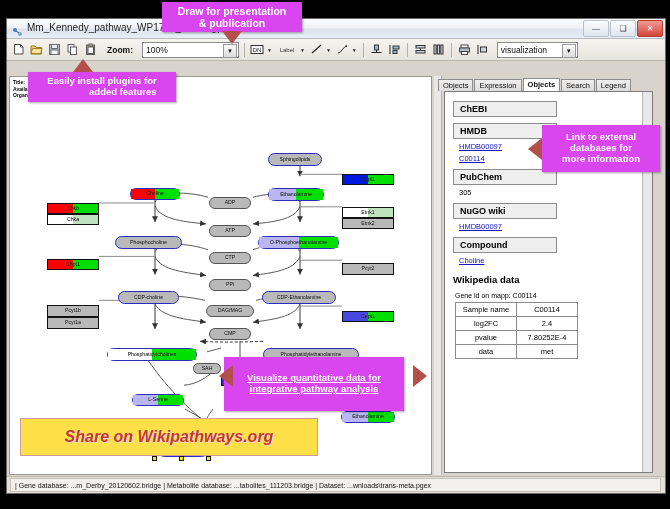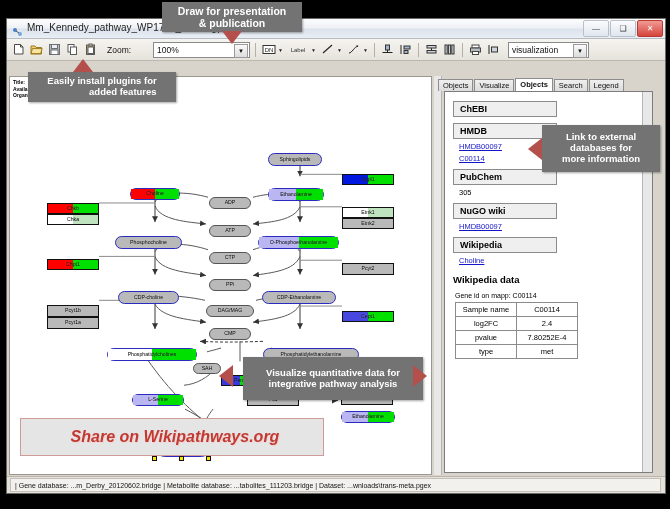--- a/index.html
+++ b/index.html
@@ -24,21 +24,21 @@
   
   .menubar{height:15px;background:#f0eee9;border-bottom:1px solid #cdc9c1;
     display:flex;align-items:center;padding-left:5px;gap:9px;}
   .menubar span{font-size:9.5px;color:#101010;}
 
   
   .toolbar{height:21px;background:linear-gradient(180deg,#f6f4f0,#e6e3dc);
     border-bottom:1px solid #bcb8b0;display:flex;align-items:center;padding-left:4px;gap:3px;}
   .tb{width:15px;height:15px;display:flex;align-items:center;justify-content:center;}
   .tb svg{display:block;}
-  .zlabel{font-size:8.5px;color:#111;margin-left:6px;margin-right:19px;font-weight:normal;}
+  .zlabel{font-size:8.5px;color:#111;margin-left:6px;margin-right:6px;font-weight:bold;}
   .combo{height:14px;border:1px solid #8a8a8a;background:#fff;display:flex;align-items:center;
     font-size:8.5px;color:#111;padding-left:3px;position:relative;}
   .combo .arw{position:absolute;right:1px;top:1px;width:12px;height:12px;
     background:linear-gradient(180deg,#fafafa,#dcdcdc);border:1px solid #9a9a9a;
     display:flex;align-items:center;justify-content:center;font-size:6px;}
   #zoomcombo{width:92px;}
   #viscombo{width:76px;margin-left:4px;}
   .sep{width:1px;height:14px;background:#b5b1a9;margin:0 2px;}
   .ddarrow{font-size:5px;color:#222;margin-left:-1px;margin-right:1px;}
 
@@ -82,33 +82,33 @@
      padding:2px 4px;min-width:52px;}
   .scrollcol{position:absolute;right:0;top:0;bottom:0;width:9px;background:#e8e8e8;border-left:1px solid #b5b5b5;}
   .lscroll{position:absolute;left:0;top:0;bottom:0;width:7px;background:#e8e8e8;border-right:1px solid #b5b5b5;}
 
   
   .status{position:absolute;left:0;right:0;bottom:0;height:16px;background:#e4e1da;border-top:1px solid #bab6ae;}
   .statusinner{position:absolute;left:3px;top:1px;right:4px;height:12px;background:#f3f1ed;
      border:1px solid #c4c0b8;font-size:7px;color:#111;display:flex;align-items:center;padding-left:4px;white-space:nowrap;}
 
   
-  .callout{position:absolute;background:#737373;color:#fff;font-weight:bold;text-align:center;
+  .callout{position:absolute;background:#d946ef;color:#fff;font-weight:bold;text-align:center;
      display:flex;align-items:center;justify-content:center;z-index:60;
      box-shadow:1px 1px 2px rgba(0,0,0,.35);line-height:1.15;}
   .arrowdn{position:absolute;z-index:60;width:0;height:0;border-left:10px solid transparent;
      border-right:10px solid transparent;border-top:13px solid #b3504c;}
   .arrowup{position:absolute;z-index:60;width:0;height:0;border-left:10px solid transparent;
      border-right:10px solid transparent;border-bottom:13px solid #b3504c;}
   .arrowlf{position:absolute;z-index:60;width:0;height:0;border-top:11px solid transparent;
      border-bottom:11px solid transparent;border-right:14px solid #b3504c;}
   .arrowrt{position:absolute;z-index:60;width:0;height:0;border-top:11px solid transparent;
      border-bottom:11px solid transparent;border-left:14px solid #b3504c;}
-  .sharebox{position:absolute;z-index:60;border:1px solid #cf9b99;background:#e5e5e5;
-     display:flex;align-items:center;justify-content:center;padding-left:6px;}
+  .sharebox{position:absolute;z-index:60;border:1px solid #cf9b99;background:#fde047;
+     display:flex;align-items:center;justify-content:center;}
   .sharebox span{font-style:italic;font-weight:bold;color:#c03a33;font-size:16px;
      text-shadow:1px 1px 0 #f3d3d1;}
 </style>
 </head>
 <body>
 
 <div id="root">
   <div class="win">
 
     <div class="titlebar">
@@ -470,62 +470,62 @@
           <span style="left:142px;top:379px"></span>
             <span style="left:169px;top:379px"></span>
             <span style="left:196px;top:379px"></span>
         </div>
       </div>
 
       <div class="sidewrap">
         <div class="lscroll"></div>
         <div class="tabs">
           <div class="tab">Objects</div>
-          <div class="tab">Visualize</div>
+          <div class="tab">Expression</div>
           <div class="tab active">Objects</div>
           <div class="tab">Search</div>
           <div class="tab">Legend</div>
         </div>
 
         <div class="bpage">
           <div class="dbhdr" style="margin-top:0">ChEBI</div>
 
           <div class="dbhdr">HMDB</div>
           <a class="dblink" href="#">HMDB00097</a>
 
           <a class="dblink" href="#">C00114</a>
 
           <div class="dbhdr">PubChem</div>
           <span class="dbplain">305</span>
 
           <div class="dbhdr">NuGO wiki</div>
           <a class="dblink" href="#">HMDB00097</a>
 
-          <div class="dbhdr">Wikipedia</div>
+          <div class="dbhdr">Compound</div>
           <a class="dblink" href="#">Choline</a>
 
           <div class="exprhdr">Wikipedia data</div>
           <div class="geneid">Gene id on mapp: C00114</div>
 
           <table class="expr">
             <tbody>
               <tr>
                 <td>Sample name</td>
                 <td>C00114</td>
               </tr>
               <tr>
                 <td>log2FC</td>
                 <td>2.4</td>
               </tr>
               <tr>
                 <td>pvalue</td>
                 <td>7.80252E-4</td>
               </tr>
               <tr>
-                <td>type</td>
+                <td>data</td>
                 <td>met</td>
               </tr>
             </tbody>
           </table>
           <div class="scrollcol"></div>
         </div>
       </div>
     </div>
 
     <div class="status">
@@ -545,21 +545,21 @@
   </div>
   <div class="arrowup" style="left:73px;top:59px;"></div>
 
   <div class="callout" style="left:542px;top:125px;width:118px;height:47px;font-size:9.5px;">
     <span style="white-space:pre-line">Link  to external
 databases  for
 more information</span>
   </div>
   <div class="arrowlf" style="left:528px;top:138px;"></div>
 
-  <div class="callout" style="left:243px;top:357px;width:180px;height:43px;font-size:9.5px;">
+  <div class="callout" style="left:224px;top:357px;width:180px;height:54px;font-size:9.5px;text-decoration:underline;">
     <span style="white-space:pre-line">Visualize quantitative data  for
 integrative pathway analysis</span>
   </div>
   <div class="arrowlf" style="left:219px;top:365px;"></div>
   <div class="arrowrt" style="left:413px;top:365px;"></div>
 
   <div class="sharebox" style="left:20px;top:418px;width:296px;height:36px;">
     <span>Share on Wikipathways.org</span>
   </div>
 </div>

